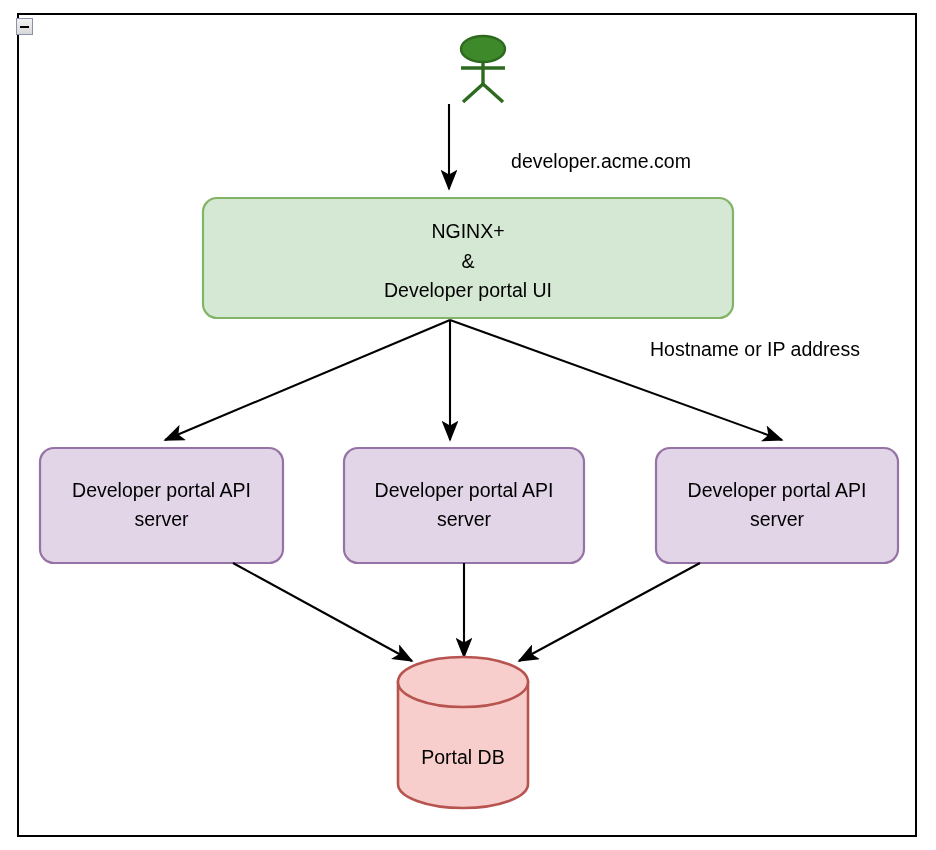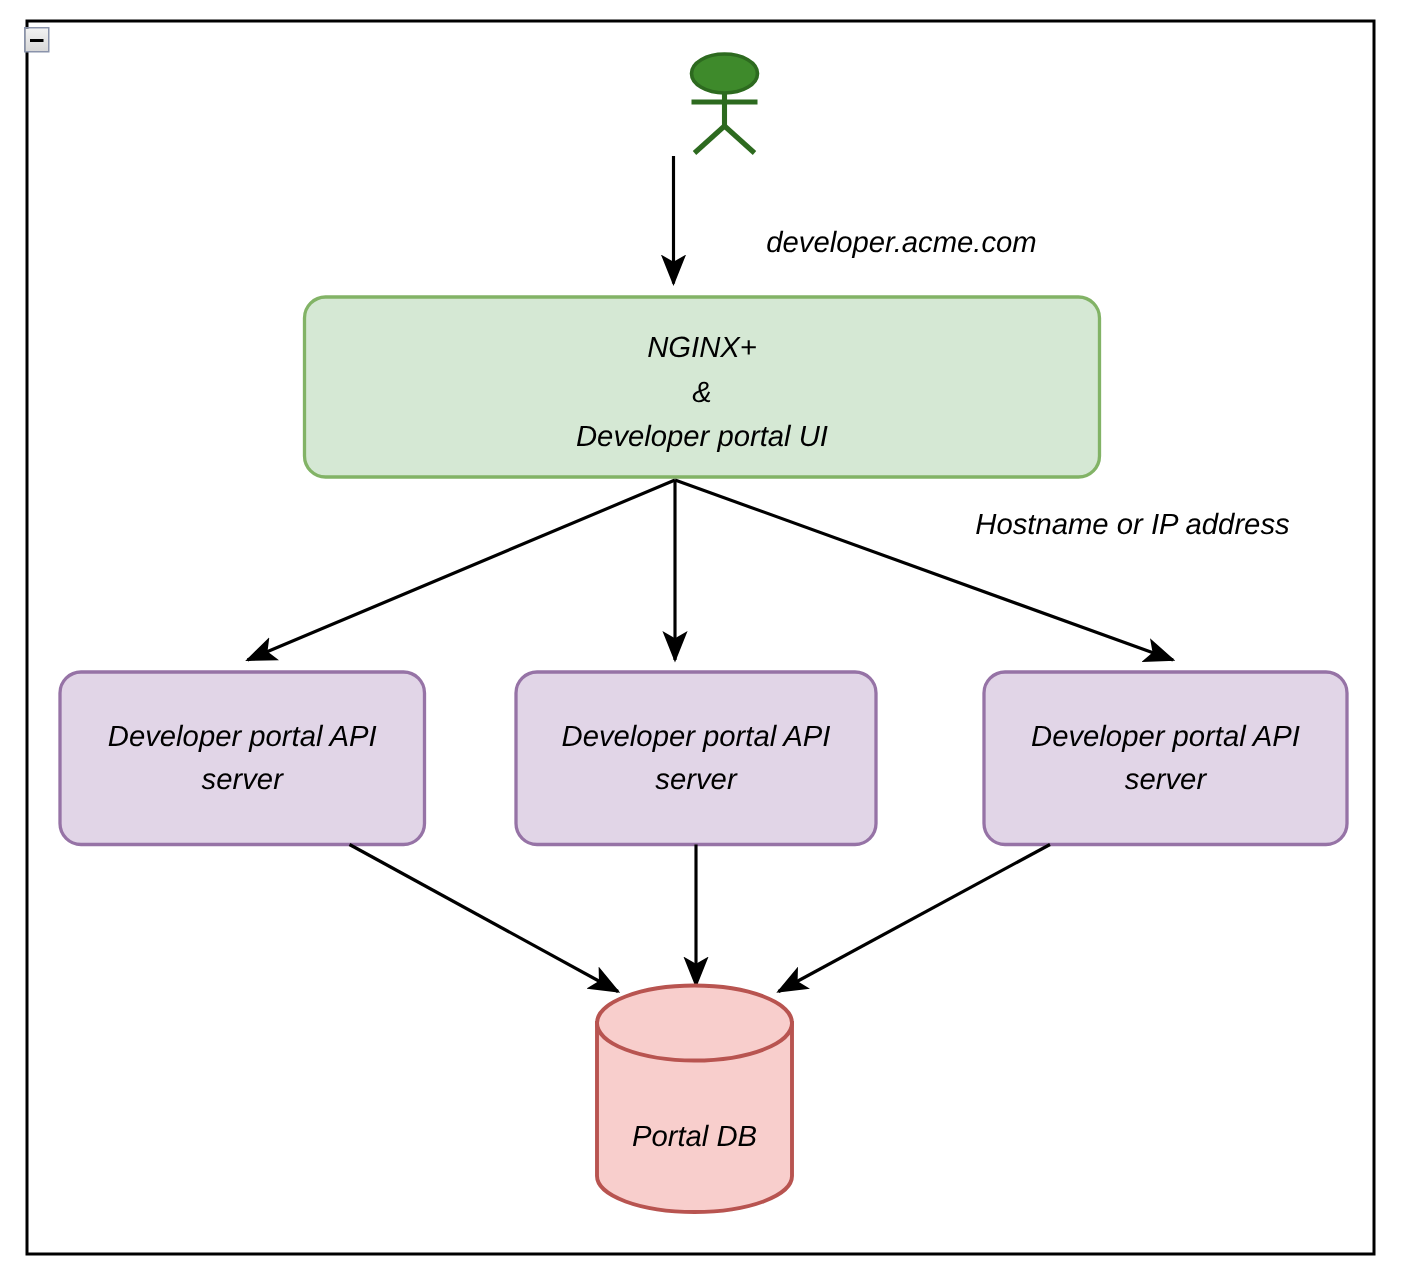--- a/index.html
+++ b/index.html
@@ -8,21 +8,20 @@
     padding: 0;
     background: #ffffff;
     font-family: "Liberation Sans", sans-serif;
   }
   #canvas {
     position: relative;
     width: 936px;
     height: 850px;
     background: #ffffff;
     overflow: hidden;
-    font-style: italic;
   }
   #diagram-frame {
     position: absolute;
     left: 17px;
     top: 13px;
     width: 900px;
     height: 824px;
     border: 2px solid #000000;
     background: #ffffff;
     box-sizing: border-box;

